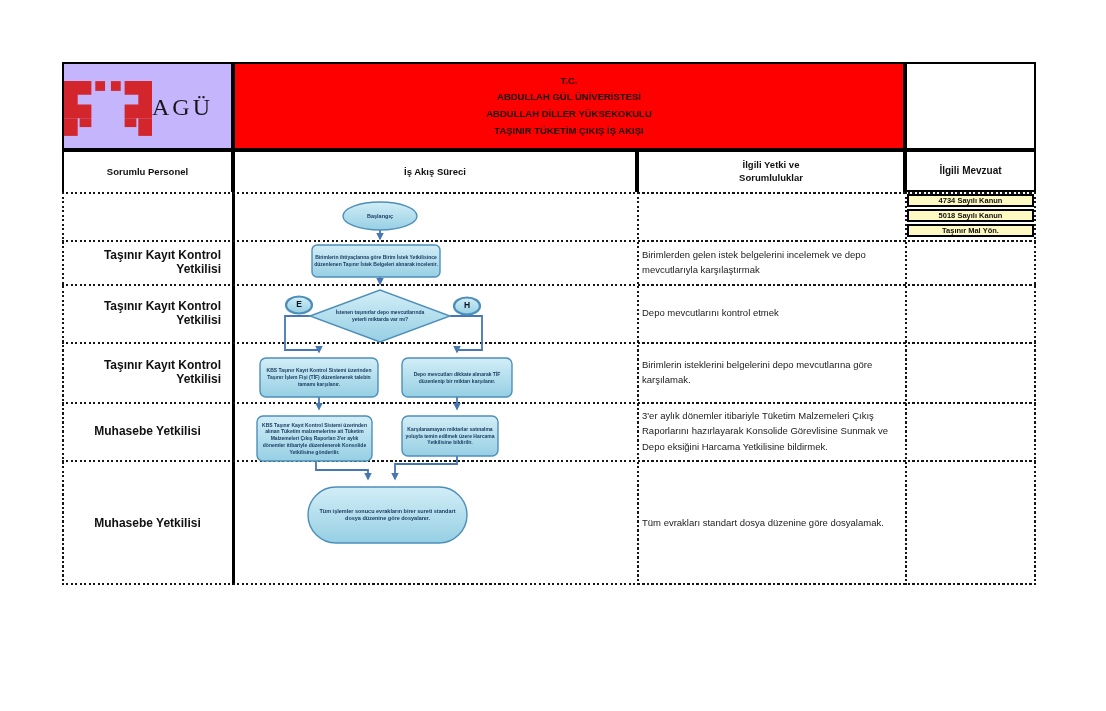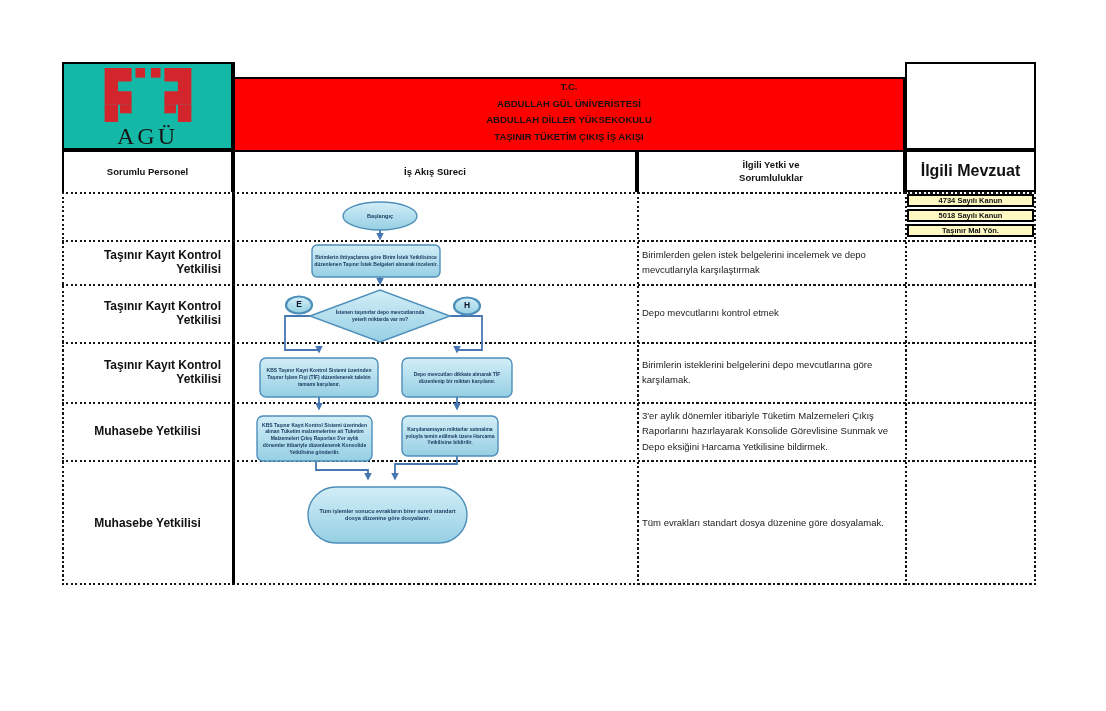--- a/index.html
+++ b/index.html
@@ -2,32 +2,32 @@
 <html><head>
 <meta charset="utf-8">
 <style>
   html,body{margin:0;padding:0;background:#ffffff;width:1106px;height:711px;
     font-family:"Liberation Sans",sans-serif;-webkit-font-smoothing:antialiased;}
   .page{position:relative;width:1106px;height:711px;background:#fff;overflow:hidden;}
   .sheet{position:absolute;left:62px;top:62px;width:974px;height:523px;}
   .abs{position:absolute;box-sizing:border-box;}
 
   
-  .cell-logo{left:0;top:0;width:171px;height:88px;border:2.5px solid #000;background:#14b8a6;
-    display:flex;flex-direction:column;align-items:center;justify-content:flex-start;}
+  .cell-logo{left:0;top:0;width:171px;height:88px;border:2.5px solid #000;background:#c4b5fd;
+    display:flex;flex-direction:row;align-items:center;justify-content:flex-start;}
   .cell-banner{left:171px;top:0;width:672px;height:88px;border:2.5px solid #000;background:#fe0000;
-    display:flex;flex-direction:column;align-items:center;justify-content:flex-start;
-    color:#1c0f0f;font-weight:bold;font-size:9.5px;line-height:1.75;text-align:center;margin-top:15px;}
+    display:flex;flex-direction:column;align-items:center;justify-content:center;
+    color:#1c0f0f;font-weight:bold;font-size:9.5px;line-height:1.75;text-align:center;}
   .cell-topright{left:843px;top:0;width:131px;height:88px;border:2.5px solid #000;background:#fff;}
   .hcell{border:2.5px solid #000;border-bottom:none;background:#fff;display:flex;align-items:center;
     justify-content:center;font-weight:bold;font-size:9.5px;text-align:center;color:#111;line-height:1.35;}
   .h1{left:0;top:88px;width:171px;height:42px;}
   .h2{left:171px;top:88px;width:404px;height:42px;}
   .h3{left:575px;top:88px;width:268px;height:42px;}
-  .h4{left:843px;top:88px;width:131px;height:42px;border-bottom:2.5px solid #000;font-size:16px;}
+  .h4{left:843px;top:88px;width:131px;height:42px;border-bottom:2.5px solid #000;font-size:10px;}
 
   
   .law{left:845px;width:127px;height:13px;border:2px solid #000;background:#fef9c3;display:flex;
     align-items:center;justify-content:center;font-weight:bold;font-size:7.5px;color:#111;}
   .law1{top:132px;} .law2{top:147px;} .law3{top:162px;}
 
   
   .solidv{left:170px;top:0;width:2.5px;height:523px;background:#000;}
   .dh{left:0;width:974px;height:1.6px;
     background:repeating-linear-gradient(90deg,#151515 0 2px,transparent 2px 4.5px);}

